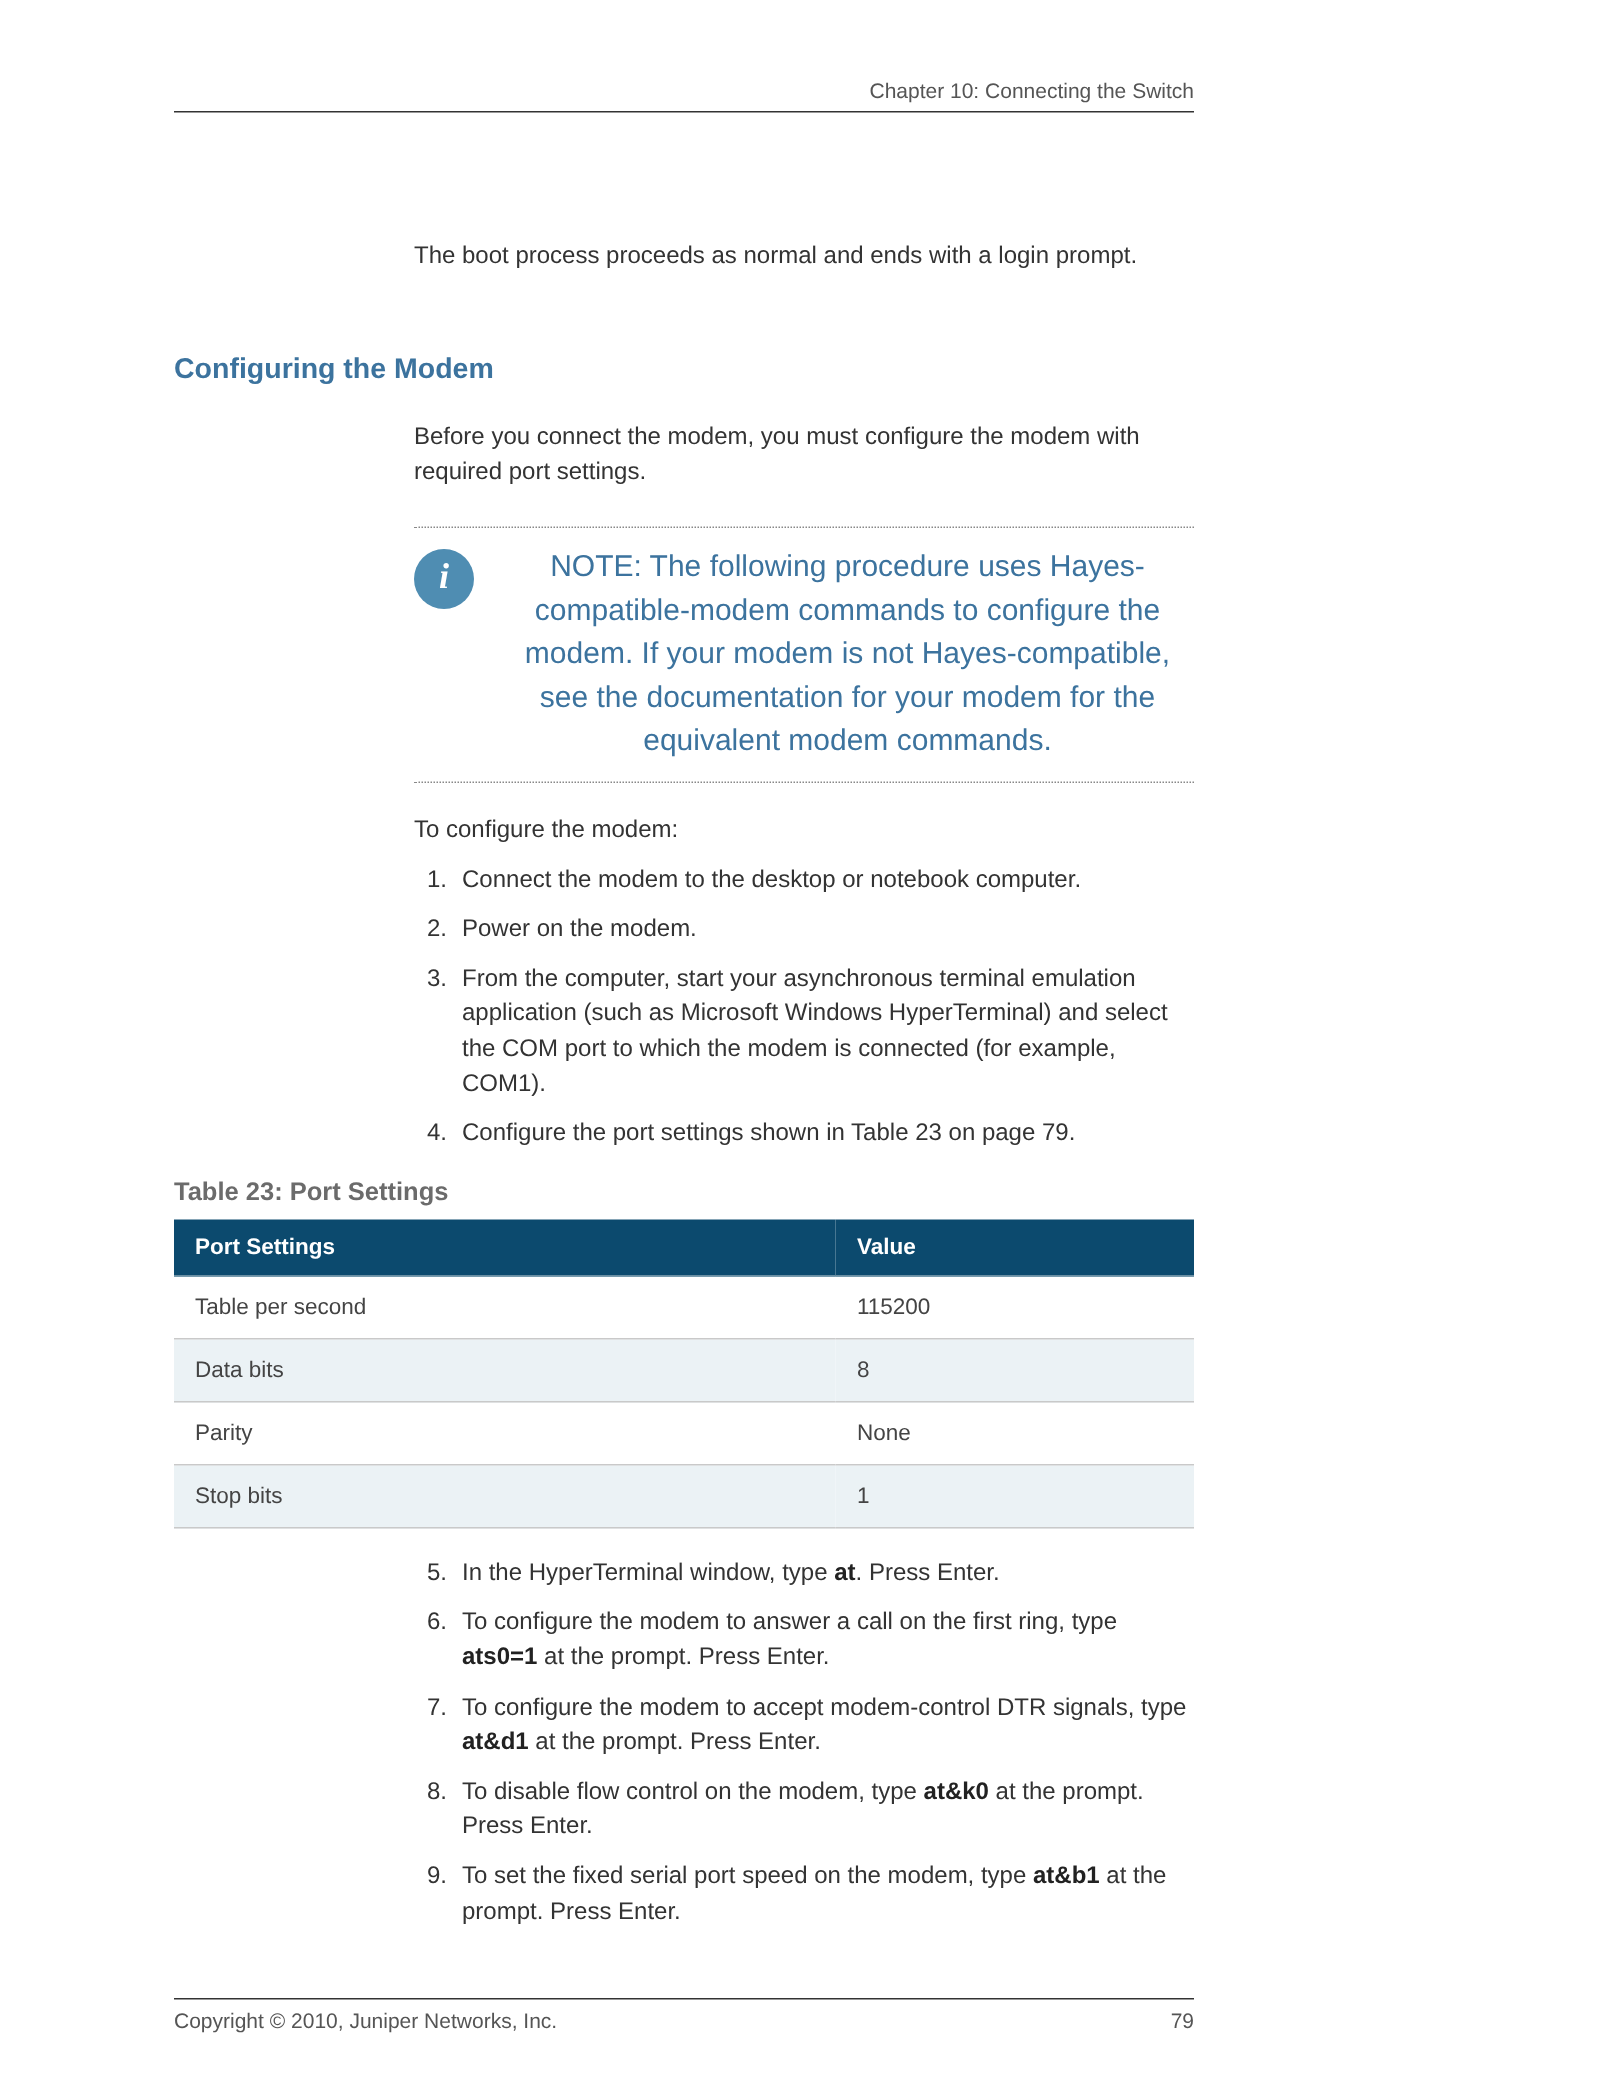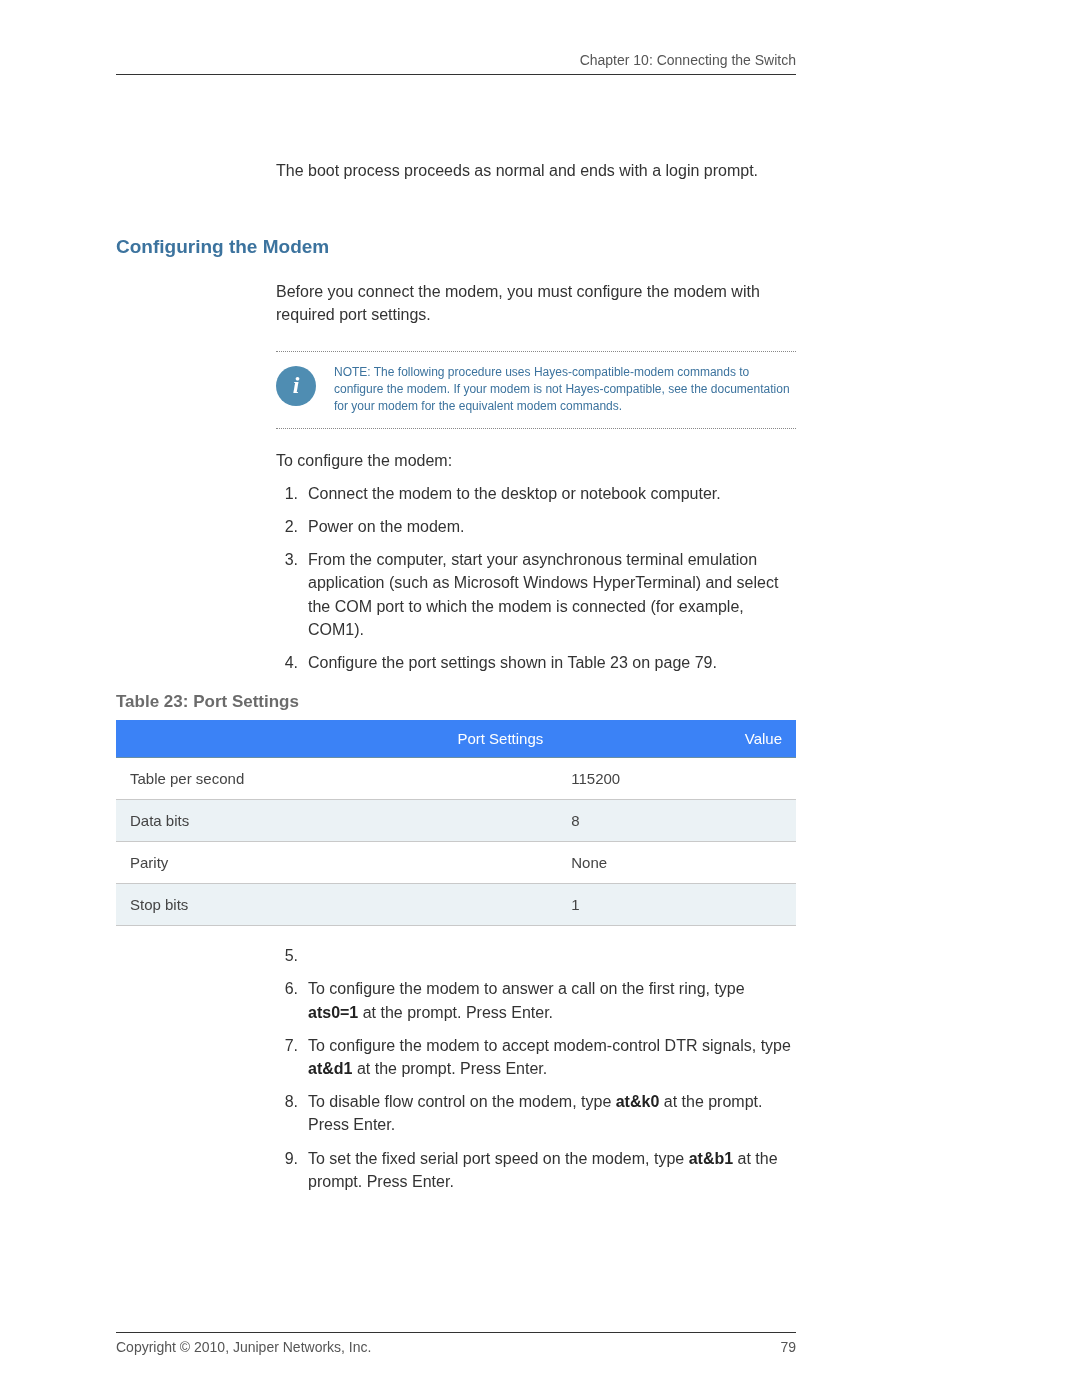--- a/index.html
+++ b/index.html
@@ -56,22 +56,23 @@
     justify-content: center;
     color: #fff;
     font-family: "Georgia", serif;
     font-style: italic;
     font-weight: bold;
     font-size: 24px;
     margin-top: 2px;
   }
   .note-text {
     color: #3c739e;
-    font-size: 12px;
+    font-size: 20px;
     line-height: 1.45;
+    text-align: center;
   }
   .steps {
     margin-left: 160px;
     font-size: 16px;
     line-height: 1.45;
   }
   .step {
     display: flex;
     margin-bottom: 10px;
     gap: 10px;
@@ -84,24 +85,24 @@
     font-weight: 600;
     font-size: 17px;
     margin: 18px 0 8px 0;
   }
   table.settings {
     width: 100%;
     border-collapse: collapse;
     font-size: 15px;
   }
   table.settings thead th {
-    background: #3b82f6;
+    background: #0c4a6e;
     color: #fff;
-    text-align: right;
-    font-weight: 400;
+    text-align: left;
+    font-weight: 700;
     padding: 10px 14px;
     border-bottom: 1px solid #6a8fa3;
   }
   table.settings tbody td {
     padding: 12px 14px;
     border-bottom: 1px solid #c9c9c9;
     color: #444;
   }
   table.settings tbody tr:nth-child(even) td {
     background: #ebf2f5;
@@ -193,20 +194,21 @@
           <td>1</td>
         </tr>
       </tbody>
   </table>
 
   <div style="height:18px"></div>
   <div class="steps" id="steps-b">
       <div class="step">
         <div class="step-num">5.</div>
         <div class="step-body">
+          <div><span>In the HyperTerminal window, type </span><b>at</b><span>. Press Enter.</span></div>
         </div>
       </div>
       <div class="step">
         <div class="step-num">6.</div>
         <div class="step-body">
           <div><span>To configure the modem to answer a call on the first ring, type </span><b>ats0=1</b><span> at the prompt. Press Enter.</span></div>
         </div>
       </div>
       <div class="step">
         <div class="step-num">7.</div>

